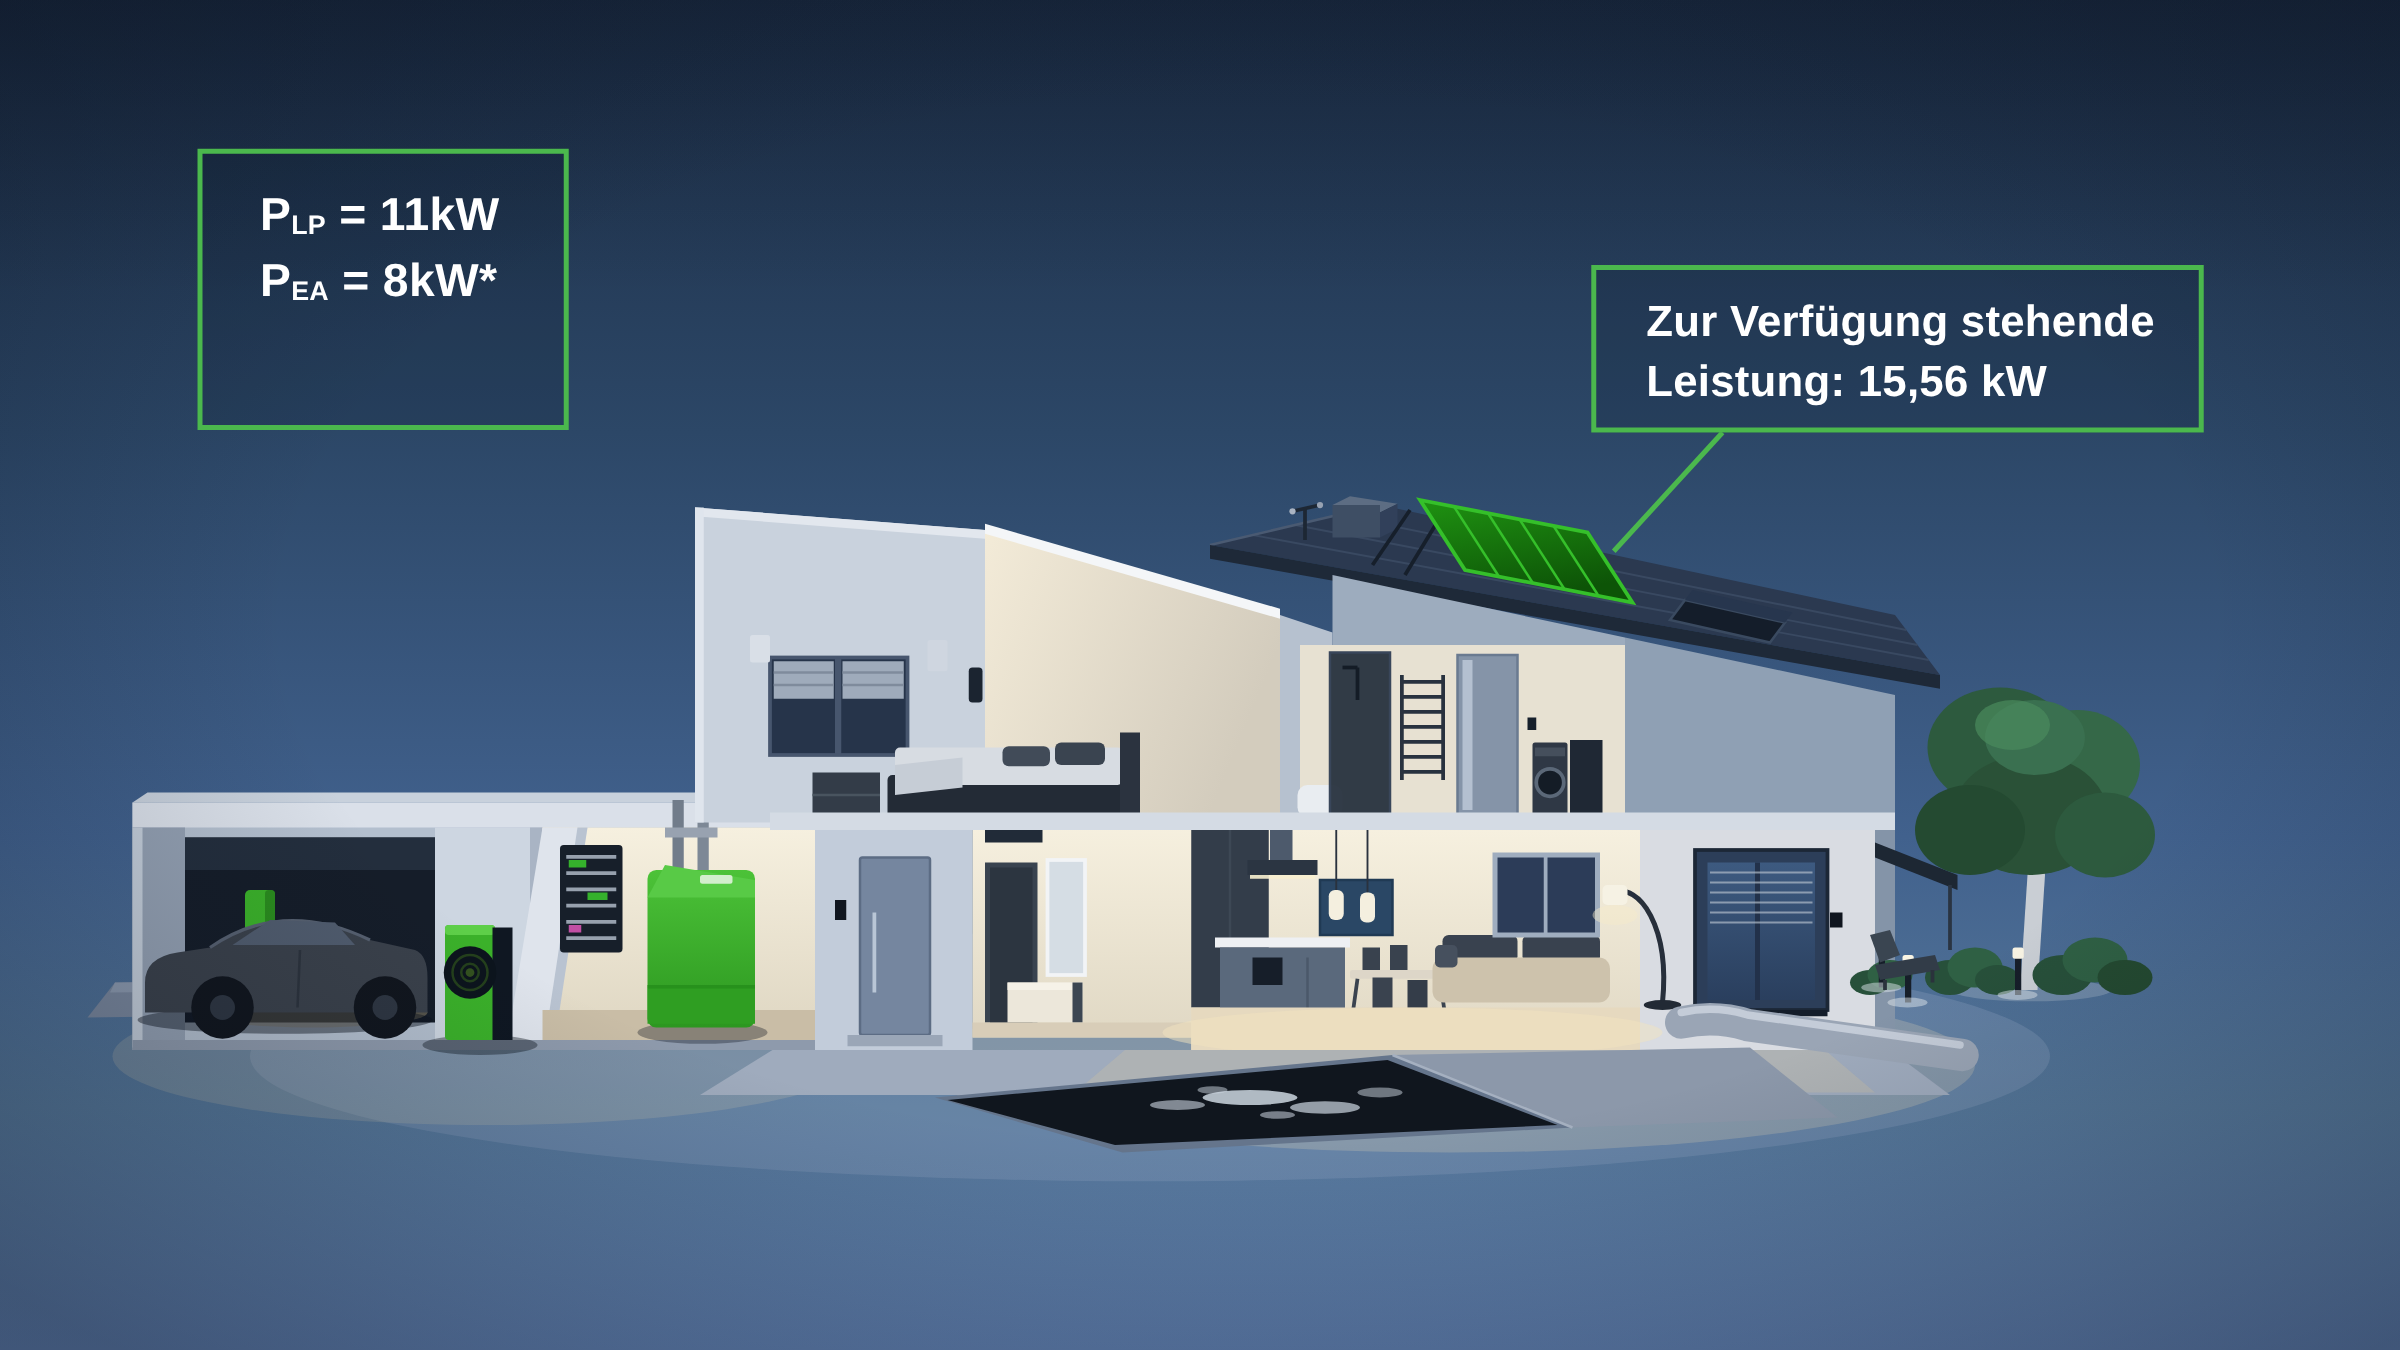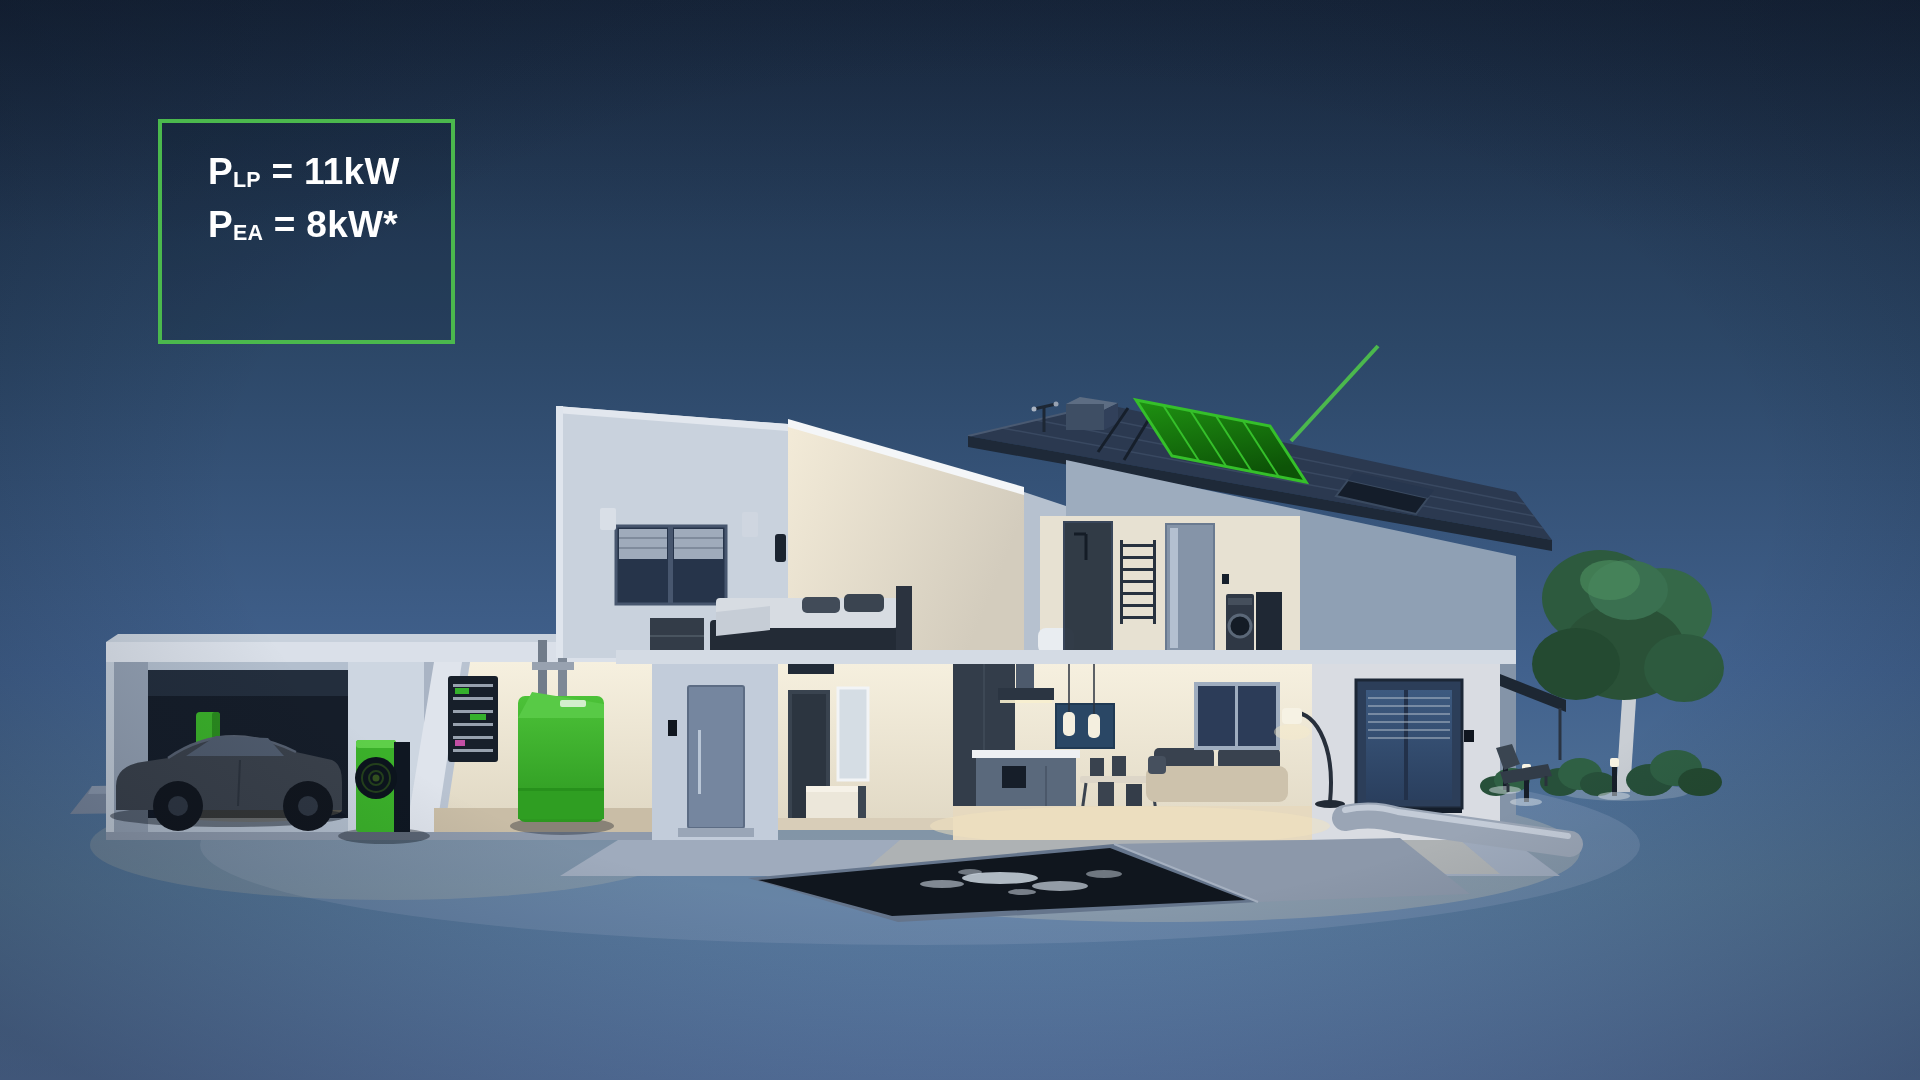--- a/index.html
+++ b/index.html
@@ -417,14 +417,18 @@
   </g>
 
   <polyline points="1378,346 1291,441" fill="none" style="stroke:var(--accent-green,#4bb84d)" stroke-width="4"></polyline>
 </svg>
 
 <div class="annot power-box">
   <div class="power-line"><span>P</span><sub>LP</sub><span> = 11kW</span></div>
   <div class="power-line"><span>P</span><sub>EA</sub><span> = 8kW*</span></div>
 </div>
 
-
+<div class="annot callout-box">
+  <div>Zur Verfügung stehende</div>
+  <div>Leistung: 15,56 kW</div>
 </div>
 
+</div>
+
 </body></html>

